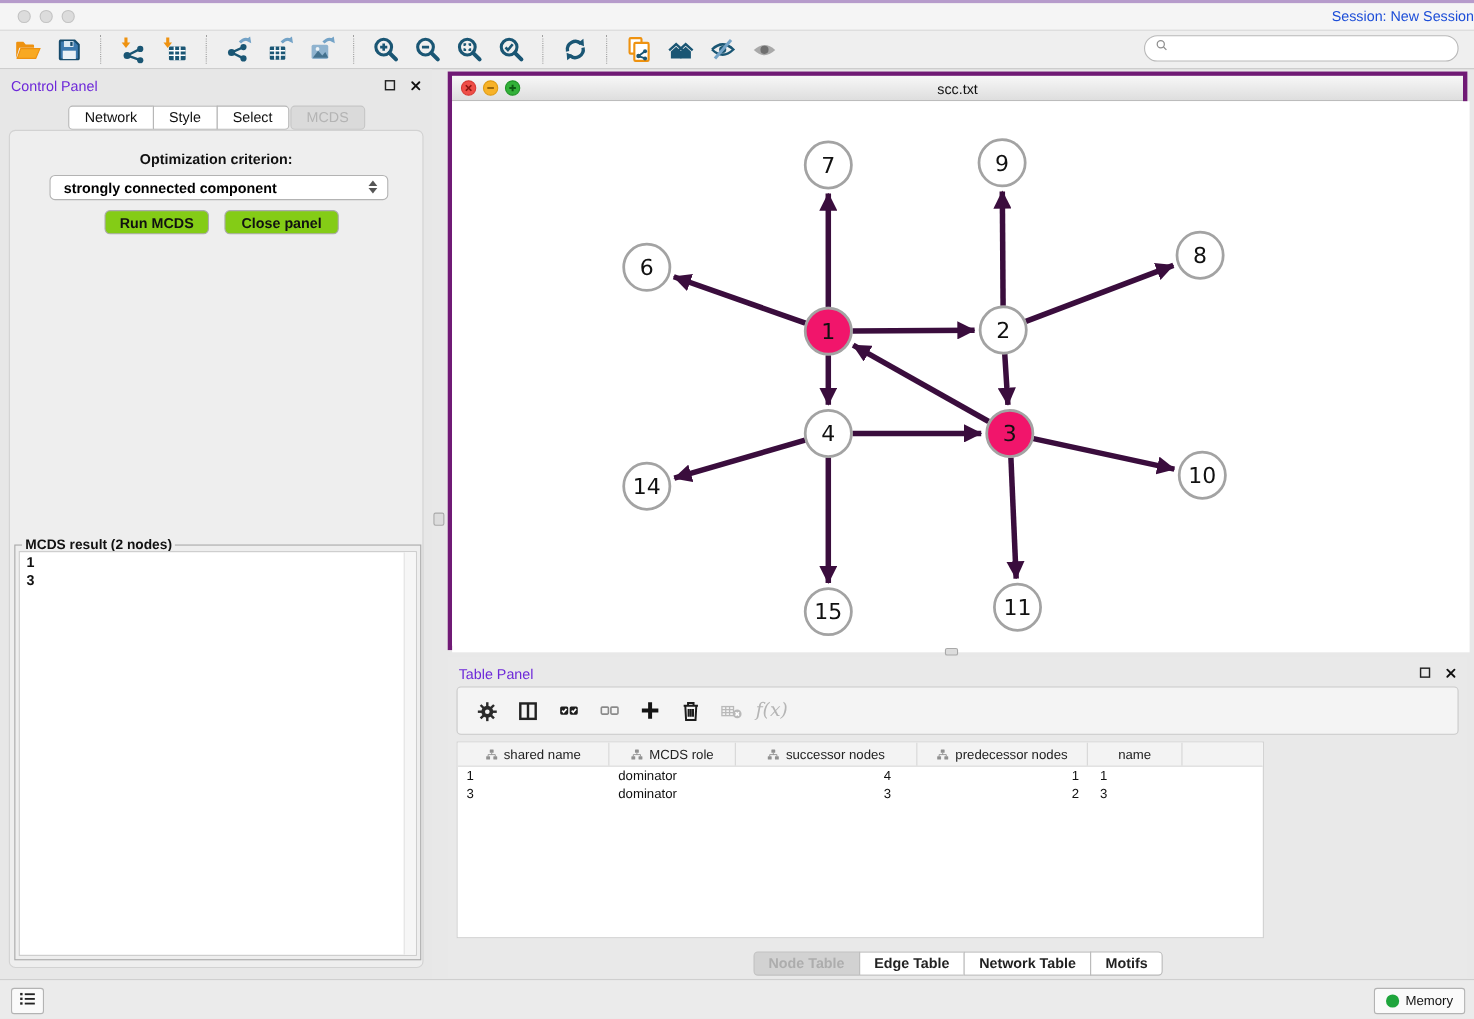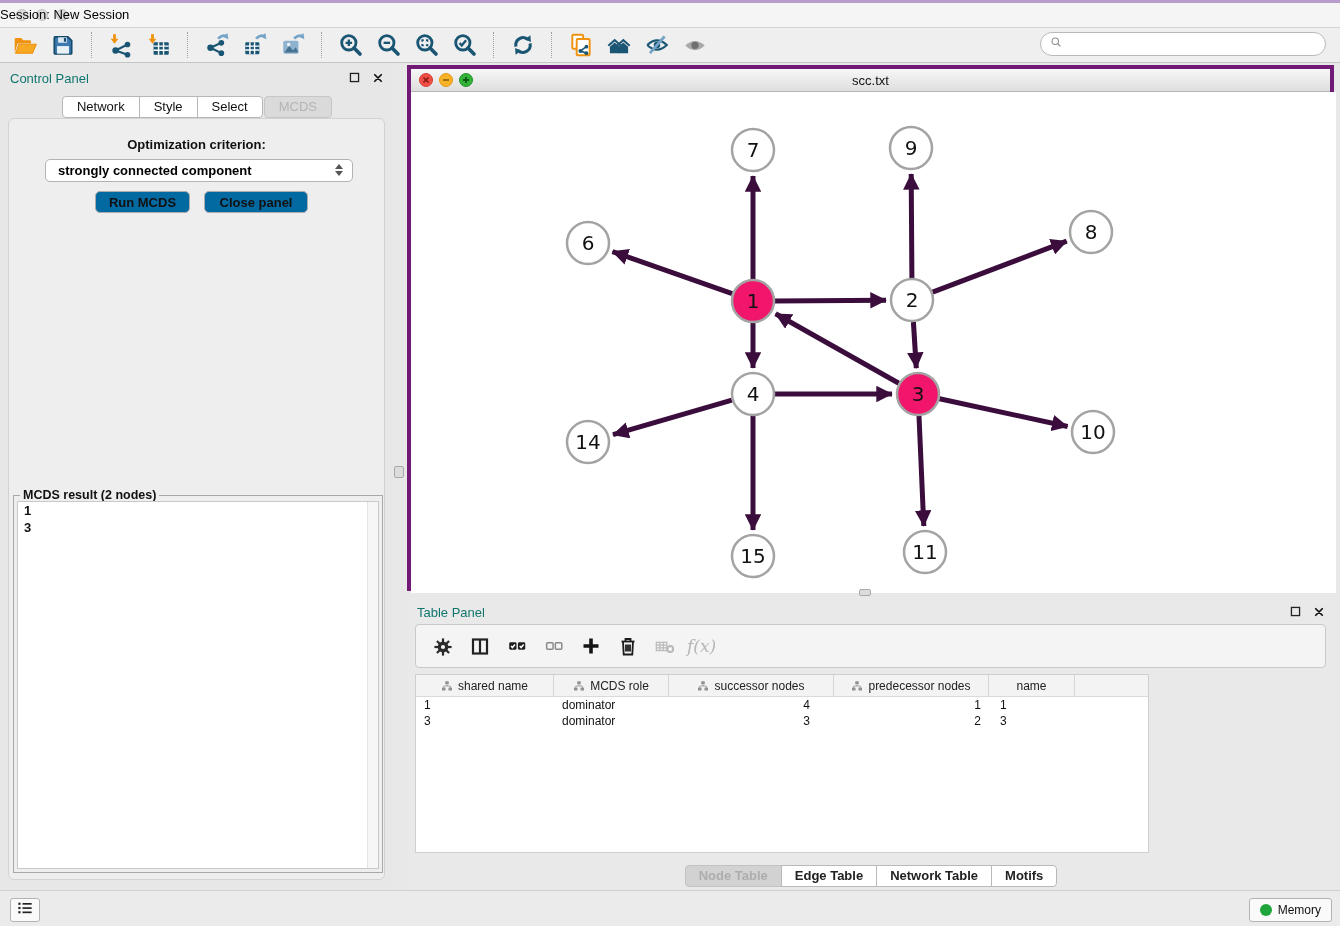--- a/index.html
+++ b/index.html
@@ -4,49 +4,49 @@
 <style>
   html,body{margin:0;padding:0;}
   body{width:1340px;height:926px;overflow:hidden;font-family:"Liberation Sans",sans-serif;background:#e8e8e8;}
   .app{position:relative;width:1340px;height:926px;background:#e8e8e8;}
 
   
   .mac-edge{position:absolute;top:0;left:0;width:1340px;height:3px;background:#b69bcb;}
   .titlebar{position:absolute;top:3px;left:0;width:1340px;height:24px;background:#f5f5f5;border-bottom:1px solid #d4d4d4;}
   .mac-dots{position:absolute;left:16px;top:6px;display:flex;gap:8px;}
   .mac-dot{width:12px;height:12px;border-radius:50%;background:#dcdcdc;border:1px solid #c3c3c3;box-sizing:border-box;}
-  .win-title{position:absolute;left:0;right:0;top:0;height:24px;line-height:24px;text-align:left;font-size:13px;color:#000000;}
+  .win-title{position:absolute;left:0;right:0;top:0;height:24px;line-height:24px;text-align:right;font-size:13px;color:#1d4ed8;}
 
   
   .toolbar{position:absolute;top:28px;left:0;width:1340px;height:35px;background:#efefef;border-bottom:1px solid #c5c5c5;display:flex;align-items:center;padding-left:6px;box-sizing:border-box;}
   .tb-icons{display:flex;align-items:center;height:100%;}
   .tb-btn{width:38px;height:32px;display:flex;align-items:center;justify-content:center;cursor:pointer;}
   .tb-btn svg{display:block;}
   .tb-sep{width:1px;height:26px;border-left:1px dotted #9f9f9f;margin:0 9px;}
   .search-wrap{position:absolute;right:14px;top:4px;width:286px;height:24px;background:#fff;border:1px solid #b9b9b9;border-radius:13px;display:flex;align-items:center;padding-left:8px;box-sizing:border-box;}
   .search-wrap input{border:none;outline:none;flex:1;font-size:13px;background:transparent;margin-left:4px;height:18px;}
 
   
   .control-panel{position:absolute;left:0;top:63px;width:393px;height:827px;background:#e7e7e7;}
   .panel-head{position:absolute;left:0;top:0;width:100%;height:30px;}
-  .panel-title{position:absolute;left:10px;top:8px;font-size:13px;color:#0f766e;}
+  .panel-title{position:absolute;left:10px;top:8px;font-size:13px;color:#6d28d9;}
   .panel-head-icons{position:absolute;right:8px;top:7px;display:flex;gap:8px;}
   .ph-icon{width:15px;height:15px;display:flex;align-items:center;justify-content:center;cursor:pointer;}
   .ctl-tabs{position:absolute;left:0;top:33px;width:100%;display:flex;justify-content:center;}
   .tab{height:20px;line-height:20px;padding:0 14px;font-size:13px;background:#fff;border:1px solid #b7b7b7;margin-right:-1px;color:#111;cursor:pointer;}
   .tab:first-child{border-radius:4px 0 0 4px;}
   .tab.last-normal{border-radius:0 4px 4px 0;}
   .tab.sel{background:#dadada;color:#b4b4b4;border-radius:4px;border-color:#c6c6c6;margin-left:2px;}
   .ctl-body{position:absolute;left:8px;top:55px;width:377px;height:762px;background:#eeeeee;border:1px solid #d2d2d2;border-radius:6px;box-sizing:border-box;font-weight:bold;}
   .opt-label{position:absolute;left:0;top:18px;width:100%;text-align:center;font-size:13px;color:#111;}
   .criterion{position:absolute;left:36px;top:40px;width:308px;height:23px;background:#fff;border:1px solid #b3b3b3;border-radius:5px;font-size:13px;display:flex;align-items:center;padding-left:12px;box-sizing:border-box;cursor:pointer;}
   .stepper{position:absolute;right:9px;top:4px;display:flex;flex-direction:column;gap:2px;}
   .stepper .up{width:0;height:0;border-left:4px solid transparent;border-right:4px solid transparent;border-bottom:5px solid #555;}
   .stepper .dn{width:0;height:0;border-left:4px solid transparent;border-right:4px solid transparent;border-top:5px solid #555;}
-  .btn{position:absolute;height:22px;background:#0369a1;border:1px solid #ababab;border-radius:5px;font-size:13px;color:#111;display:flex;align-items:center;justify-content:center;cursor:pointer;box-sizing:border-box;}
+  .btn{position:absolute;height:22px;background:#84cc16;border:1px solid #ababab;border-radius:5px;font-size:13px;color:#111;display:flex;align-items:center;justify-content:center;cursor:pointer;box-sizing:border-box;}
   .run-btn{left:86px;top:72px;width:95px;}
   .close-btn{left:195px;top:72px;width:104px;}
   .result-fieldset{position:absolute;left:4px;top:376px;width:370px;height:378px;border:1px solid #a8a8a8;box-sizing:border-box;}
   .result-legend{position:absolute;left:6px;top:-8px;background:#eeeeee;padding:0 3px;font-size:12.5px;color:#111;}
   .result-list{position:absolute;left:3px;top:5px;right:3px;bottom:3px;background:#fff;border:1px solid #c9c9c9;overflow:hidden;}
   .result-line{font-size:13px;color:#111;padding-left:6px;line-height:17px;}
   .result-scroll{position:absolute;top:0;right:0;width:10px;height:100%;background:#f6f6f6;border-left:1px solid #e3e3e3;}
 
   
   .split-v{position:absolute;left:394px;top:466px;width:10px;height:12px;background:#dcdcdc;border:1px solid #a9a9a9;border-radius:2px;box-sizing:border-box;cursor:col-resize;}

